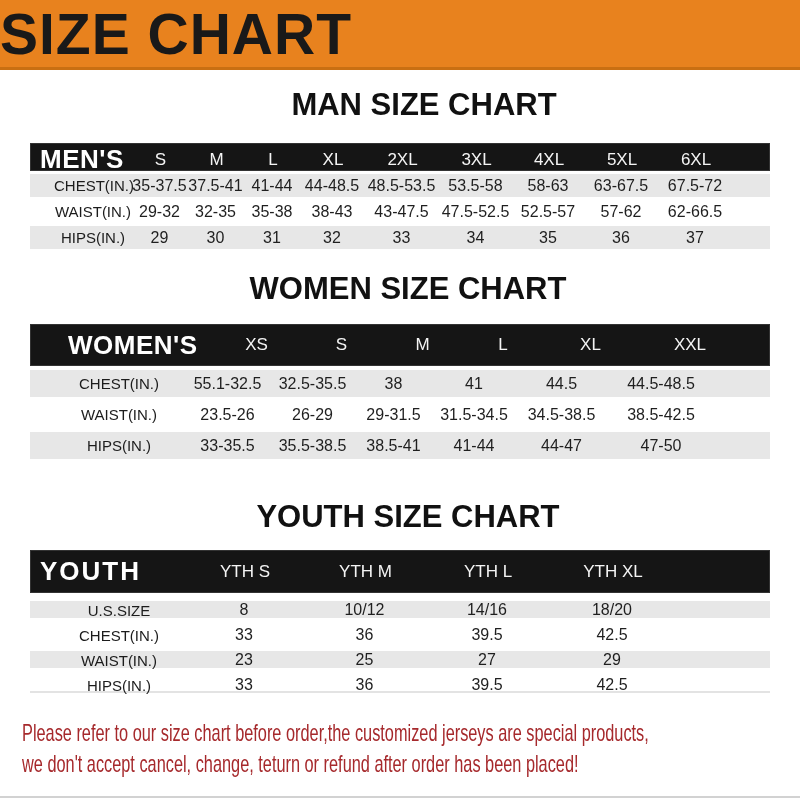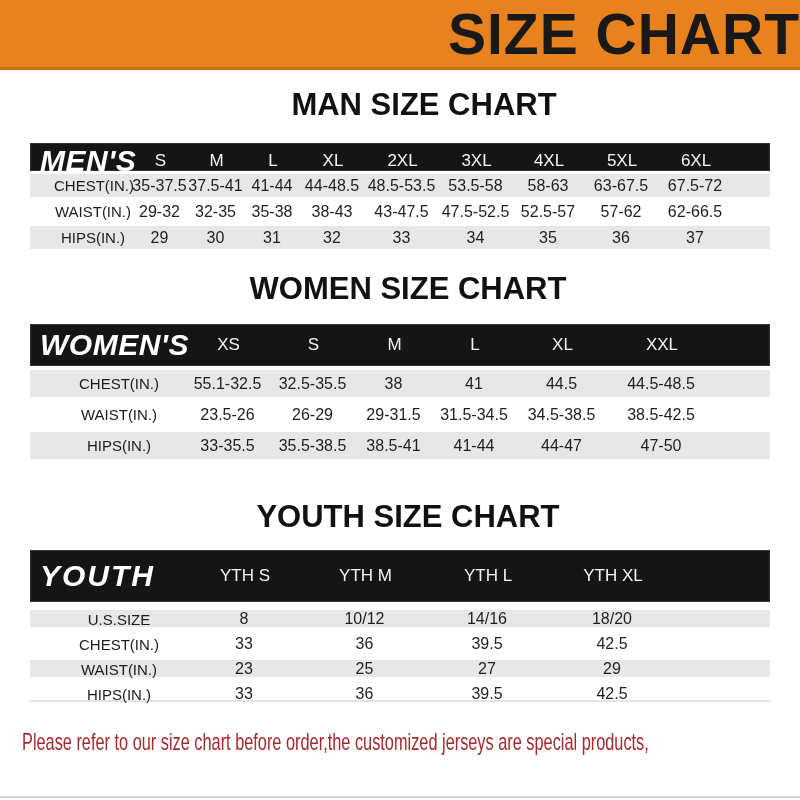--- a/index.html
+++ b/index.html
@@ -4,21 +4,21 @@
 <style>
   * { margin:0; padding:0; box-sizing:border-box; }
   html,body { width:800px; height:800px; background:#ffffff; overflow:hidden;
               font-family:"Liberation Sans", sans-serif; position:relative; }
 
   
   .banner {
     width:800px; height:70px;
     background:var(--banner-bg,#E8821E);
     border-bottom:3px solid #c96f12;
-    display:flex; align-items:center; justify-content:flex-end;
+    display:flex; align-items:center; justify-content:flex-start;
   }
   .banner-title {
     font-size:57px; font-weight:bold; color:#191919;
     letter-spacing:1px; line-height:70px;
     transform:scaleY(1.02);
   }
 
   
   .section-title {
     text-align:center; font-size:31px; font-weight:bold; color:#111;
@@ -34,26 +34,26 @@
     background:var(--band-bg,#151515);
     border:1px solid #333;
     color:#fff;
   }
   .grid { display:grid; align-items:center; }
   .grid-men   { grid-template-columns:102px 55px 57px 56px 64px 75px 73px 72px 74px 74px 36px; }
   .grid-women { grid-template-columns:154px 87px 83px 79px 82px 93px 106px 54px; }
   .grid-youth { grid-template-columns:154px 120px 121px 124px 126px 93px; }
 
   .men   .band { height:28px; }
-  .women .band { height:42px; }
-  .youth .band { height:52px; }
+  .women .band { height:42px;padding-left:28px; }
+  .youth .band { height:43px; }
 
   .band-label {
-    font-weight:bold; font-size:30px; padding-left:9px; color:#fff;
-    letter-spacing:0.5px; white-space:nowrap;font-style:italic;
+    font-weight:bold; font-size:26px; padding-left:9px; color:#fff;
+    letter-spacing:0.5px; white-space:nowrap;
   }
   .youth .band-label { letter-spacing:2px; }
   .band-size { text-align:center; font-size:17px; color:#f4f4f4; }
 
   .row { background:#ffffff; }
   .row.shaded { background:var(--row-shaded,#E7E7E7); }
   .men   .row { height:23px; margin-top:3px; }
   .women .row { height:27px; margin-top:4px; }
   .youth .row { height:17px; margin-top:8px; }
   .youth .row:last-child { border-bottom:2px solid #e3e3e3; }
@@ -228,15 +228,16 @@
         <div class="cell">36</div>
         <div class="cell">39.5</div>
         <div class="cell">42.5</div>
         <div class="filler"></div>
       </div>
     </div>
 </section>
 
 <footer class="disclaimer">
   <p><span>Please refer to our size chart before order,the customized jerseys are special products,</span></p>
+  <p><span>we don't accept cancel, change, teturn or refund after order has been placed!</span></p>
 </footer>
 
 <div class="bottom-edge"></div>
 
 </body></html>

